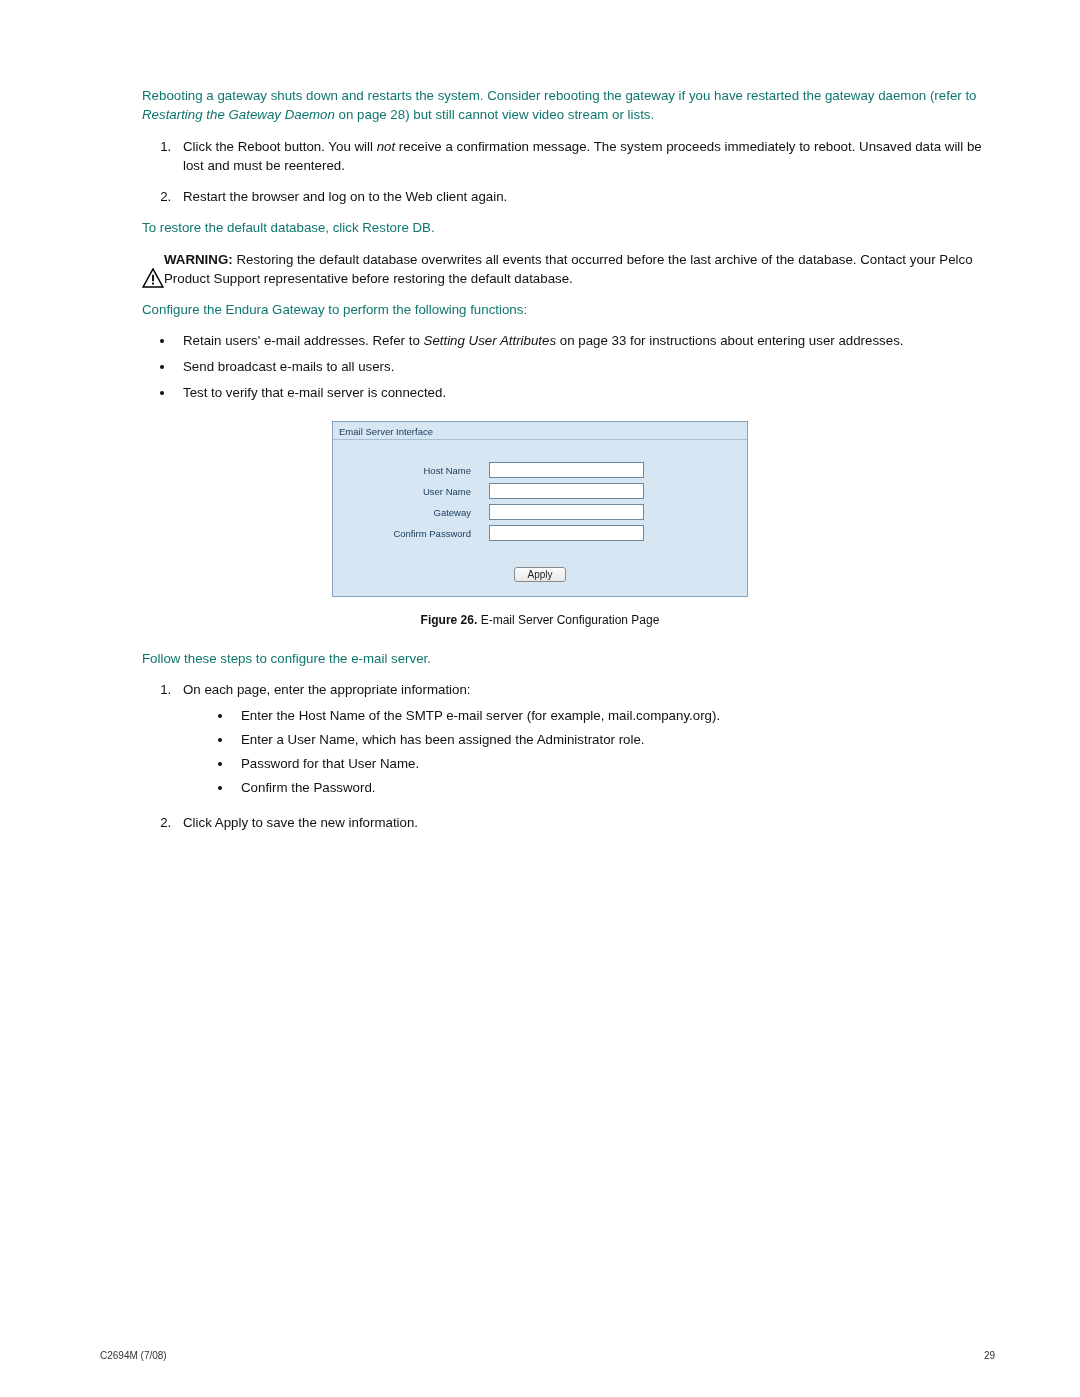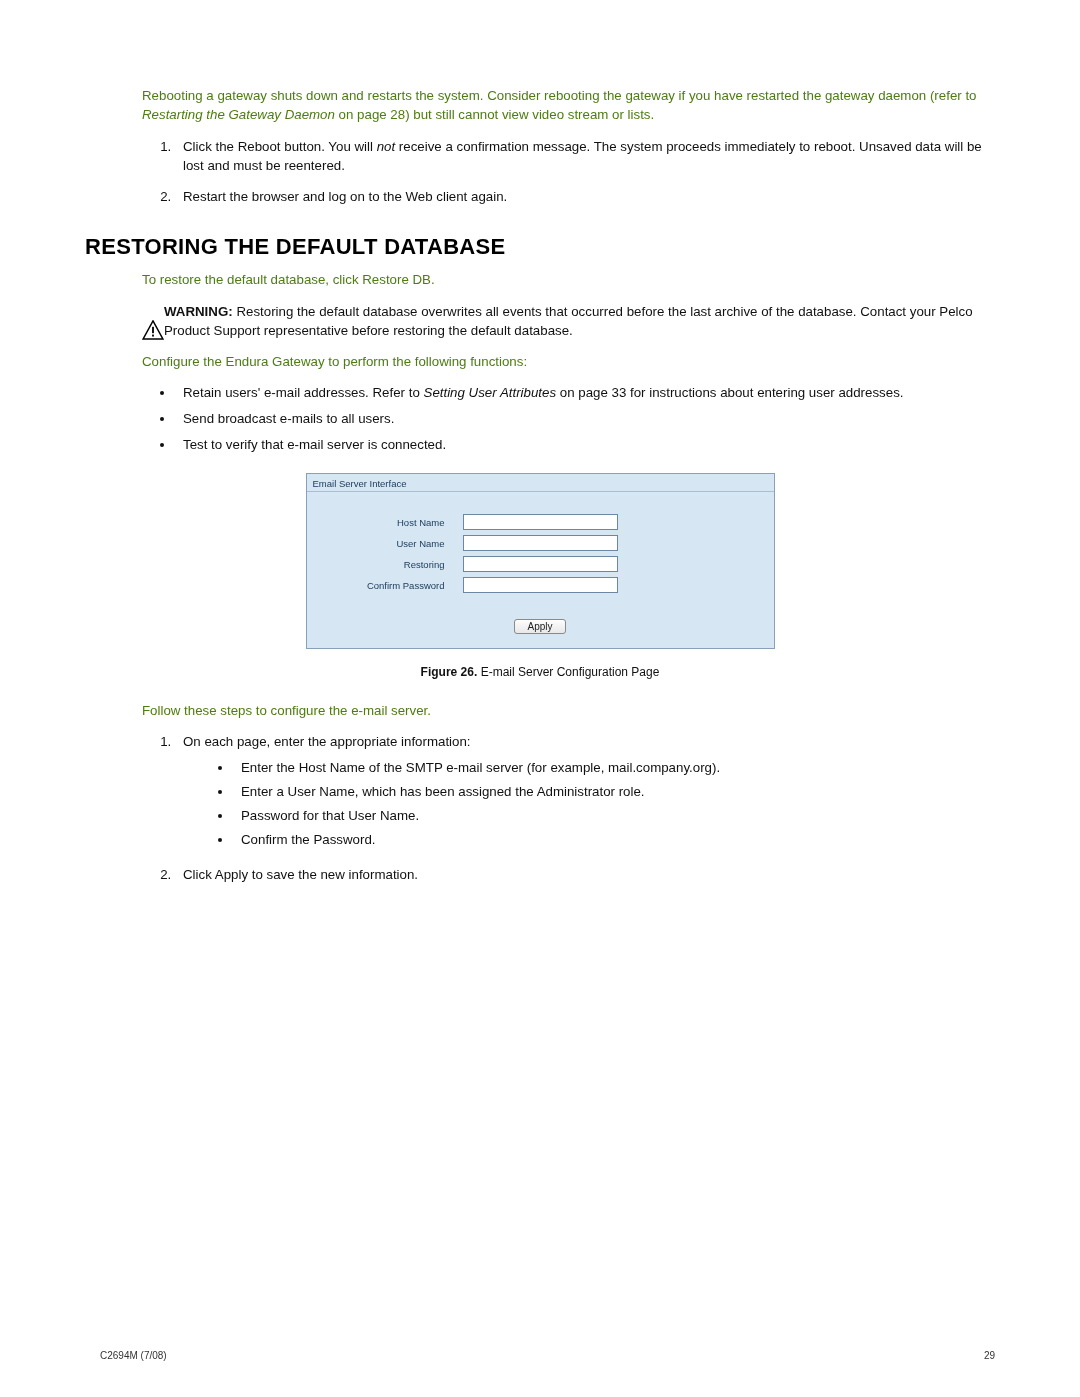--- a/index.html
+++ b/index.html
@@ -18,21 +18,21 @@
       font-size: 22px;
       letter-spacing: 0.3px;
       margin-bottom: 10px;
       color: #000;
     }
     .body-text {
       font-size: 13.3px;
       line-height: 1.45;
       margin-left: 57px;
       margin-bottom: 12px;
-      color: #4d7c0f;
+      color: #0f766e;
     }
     .italic { font-style: italic; }
     ol.num {
       list-style: decimal;
       margin-left: 90px;
       padding-left: 0;
     }
     ol.num > li {
       font-size: 13.3px;
       line-height: 1.45;
@@ -74,21 +74,21 @@
       margin-top: 1px;
     }
     .warning-text {
       font-size: 13.3px;
       line-height: 1.45;
       color: #111;
     }
     .bold { font-weight: bold; }
 
     .email-panel {
-      width: 469px;
+      width: 416px;
       margin: 18px auto 16px auto;
       border: 1px solid #88a0b8;
       background: #d6e6f2;
       font-family: Arial, Helvetica, sans-serif;
     }
     .email-panel-title {
       font-size: 9.5px;
       color: #204060;
       padding: 4px 6px 2px 6px;
       border-bottom: 1px solid #a8bed3;
@@ -162,21 +162,20 @@
   <p class="body-text">
     <span>Rebooting a gateway shuts down and restarts the system. Consider rebooting the gateway if you have restarted the gateway daemon (refer to </span><span class="italic">Restarting the Gateway Daemon</span><span> on page 28) but still cannot view video stream or lists.</span>
   </p>
   <ol class="num">
     <li>
       <span>Click the Reboot button. You will </span><span class="italic">not</span><span> receive a confirmation message. The system proceeds immediately to reboot. Unsaved data will be lost and must be reentered.</span>
     </li>
     <li>Restart the browser and log on to the Web client again.</li>
   </ol>
 
-  <h2 class="section-gap">RESTORING THE DEFAULT DATABASE</h2>
   <p class="body-text">To restore the default database, click Restore DB.</p>
   <div class="warning-row">
     <svg class="warning-icon" viewBox="0 0 24 22">
       <path d="M12 1 L23 21 L1 21 Z" fill="none" stroke="#000" stroke-width="1.6"></path>
       <rect x="11" y="7.5" width="2" height="7" fill="#000"></rect>
       <rect x="11" y="16" width="2" height="2.2" fill="#000"></rect>
     </svg>
     <div class="warning-text">
       <span class="bold">WARNING:</span><span>  Restoring the default database overwrites all events that occurred before the last archive of the database. Contact your Pelco Product Support representative before restoring the default database.</span>
     </div>
@@ -196,21 +195,21 @@
     <div class="email-form">
       <div class="form-row">
         <label>Host Name</label>
         <input type="text" style="">
       </div>
       <div class="form-row">
         <label>User Name</label>
         <input type="text" style="">
       </div>
       <div class="form-row">
-        <label>Restoring</label>
+        <label>Gateway</label>
         <input type="password" style="">
       </div>
       <div class="form-row">
         <label>Confirm Password</label>
         <input type="password" style="">
       </div>
       <div class="apply-row">
         <button class="apply-btn">Apply</button>
       </div>
     </div>

